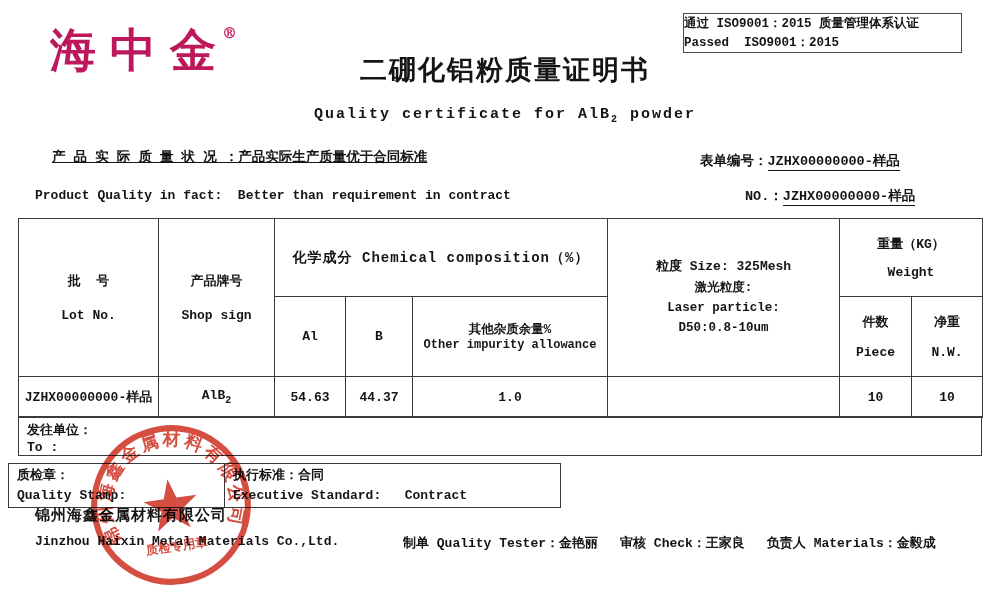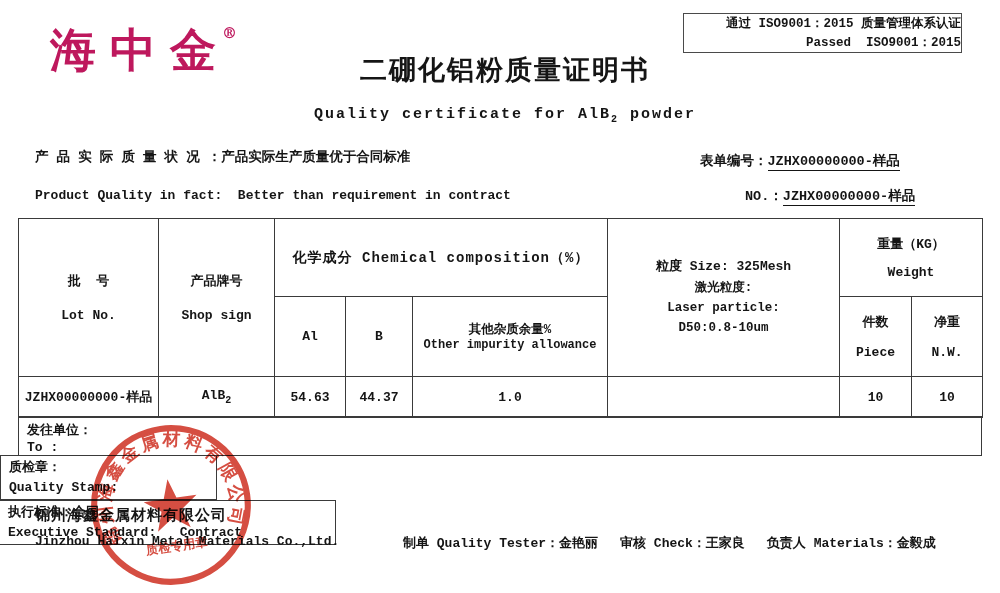--- a/index.html
+++ b/index.html
@@ -15,38 +15,38 @@
   .logo{
     left:50px;top:20px;
     font-family:"DejaVu Serif","Liberation Serif",serif;
     font-weight:600;font-size:46px;letter-spacing:14px;color:#be185d;
   }
   .reg{font-size:15px;vertical-align:28px;letter-spacing:0;margin-left:-8px;}
 
   
   .iso-box{
     left:683px;top:13px;width:279px;height:40px;box-sizing:border-box;
-    border:1px solid #4a4a4a;text-align:right;
+    border:1px solid #4a4a4a;text-align:left;
     font-weight:bold;font-size:12.5px;line-height:19px;padding-top:1px;
   }
 
   
   .title-zh{
     left:0;top:52px;width:1010px;text-align:center;
     font-size:27px;font-weight:bold;letter-spacing:2px;
   }
   .title-en{
     left:0;top:106px;width:1010px;text-align:center;
     font-size:15px;font-weight:bold;letter-spacing:2px;
   }
   sub.s2{font-size:10px;vertical-align:-4px;}
 
   
   .info{font-size:13.5px;font-weight:bold;}
-  .q-zh{left:35px;top:148px;}
+  .q-zh{left:52px;top:148px;text-decoration:underline;}
   .q-en{left:35px;top:188px;font-size:13px;}
   .form-no{left:700px;top:152px;}
   .doc-no{left:745px;top:187px;}
   .u{border-bottom:1px solid #151515;padding-bottom:1px;}
 
   
   table.main{
     position:absolute;left:18px;top:218px;width:964px;
     border-collapse:collapse;table-layout:fixed;
   }
@@ -61,21 +61,21 @@
   .size-sm{font-size:12.5px;line-height:20px;}
   .imp-zh{font-size:12.5px;} .imp-en{font-size:12px;}
   .chem-h{font-size:14px;letter-spacing:1px;}
 
   
   .row-box{
     position:absolute;left:18px;width:964px;box-sizing:border-box;
     border:1px solid #3a3a3a;font-size:13px;font-weight:bold;
   }
   .to-row{top:416px;height:40px;padding:5px 8px;line-height:17px;}
-  .bot-row{top:455px;height:45px;display:flex;padding:0;border:none;flex-direction:column;}
+  .bot-row{top:455px;height:45px;display:flex;padding:8px;border:none;}
   .bot-cell{
     box-sizing:border-box;border:1px solid #3a3a3a;height:45px;
     padding:2px 8px;line-height:20px;font-size:13px;font-weight:bold;
   }
   .bc1{width:217px;} .bc2{width:337px;margin-left:-1px;} .bc3{width:411px;margin-left:-1px;}
 
   
   .co-zh{left:35px;top:506px;font-size:15px;font-weight:bold;letter-spacing:1px;}
   .co-en{left:35px;top:534px;font-size:13px;font-weight:bold;}
   .sig{left:403px;top:534px;font-size:13px;font-weight:bold;display:flex;gap:22px;}

